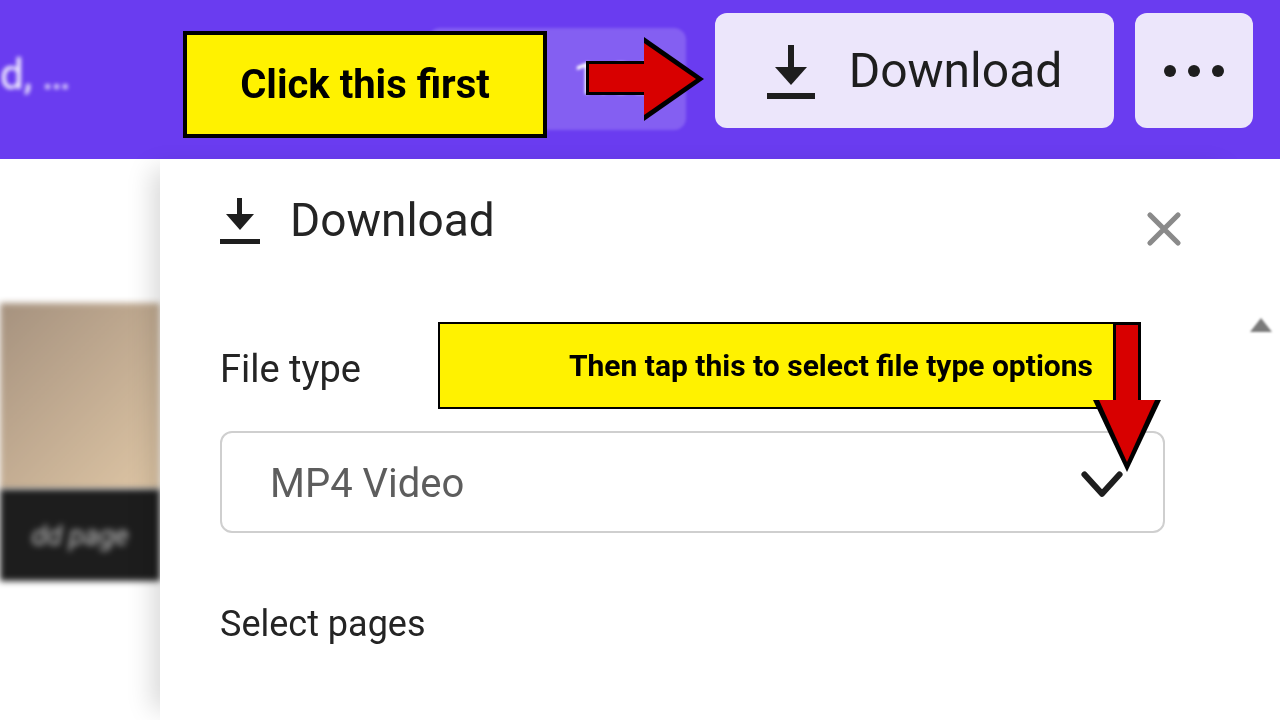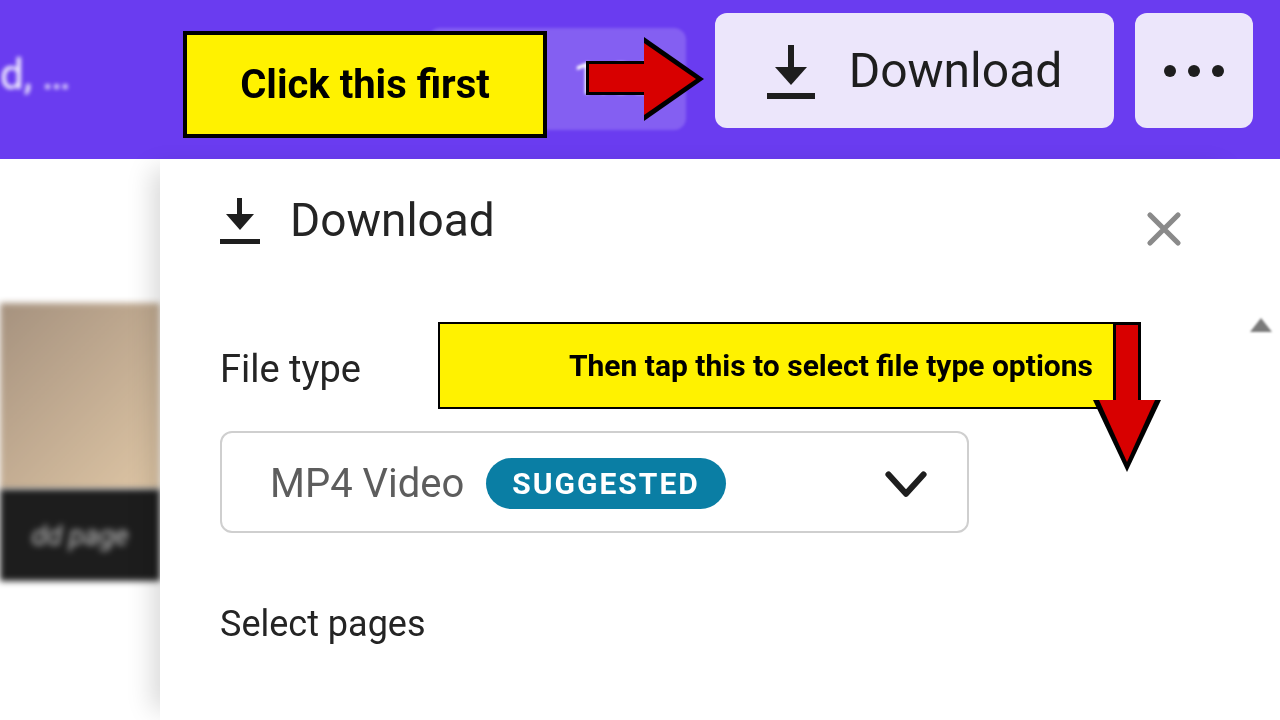--- a/index.html
+++ b/index.html
@@ -64,21 +64,21 @@
   .panel-header .title { font-size: 46px; color:#242424; font-weight: 400; }
   .panel-close {
     position: absolute; top: 44px; right: 60px;
     width: 52px; height: 52px; cursor: pointer;
     display:flex; align-items:center; justify-content:center;
   }
   .panel-close svg { width: 42px; height: 42px; }
   .section-label { font-size: 38px; color:#242424; margin-top: 100px; }
   .file-type-select {
     margin-top: 40px;
-    width: 749px; height: 102px;
+    width: 945px; height: 102px;
     border: 2px solid #cfcfcf;
     border-radius: 12px;
     display:flex; align-items:center;
     padding: 2px 36px 0 48px;
     cursor:pointer;
     position: relative;
   }
   .file-type-select .val { font-size: 40px; color:#5d5d5d; }
   .suggested-badge {
     margin-left: 22px;
@@ -211,21 +211,20 @@
   <div class="panel-close">
     <svg viewBox="0 0 24 24">
         <path d="M4 4 L20 20 M20 4 L4 20" stroke="#8a8a8a" stroke-width="3" stroke-linecap="round" fill="none"></path>
       </svg>
   </div>
 
   <div class="section-label">File type</div>
 
   <div class="file-type-select">
     <span class="val">MP4 Video</span>
-    <span class="suggested-badge">SUGGESTED</span>
     <span class="chev">
       <svg viewBox="0 0 24 16">
           <path d="M2 2 L12 13 L22 2" stroke="#1e1e1e" stroke-width="3.5" fill="none" stroke-linecap="round" stroke-linejoin="round"></path>
         </svg>
     </span>
   </div>
 
   <div class="select-pages-label">Select pages</div>
 </div>
 

